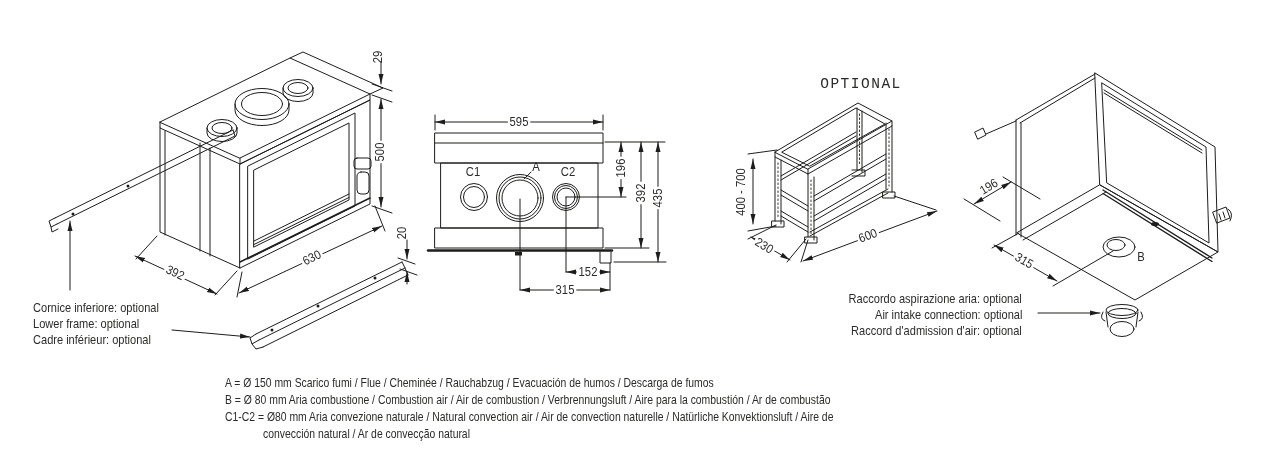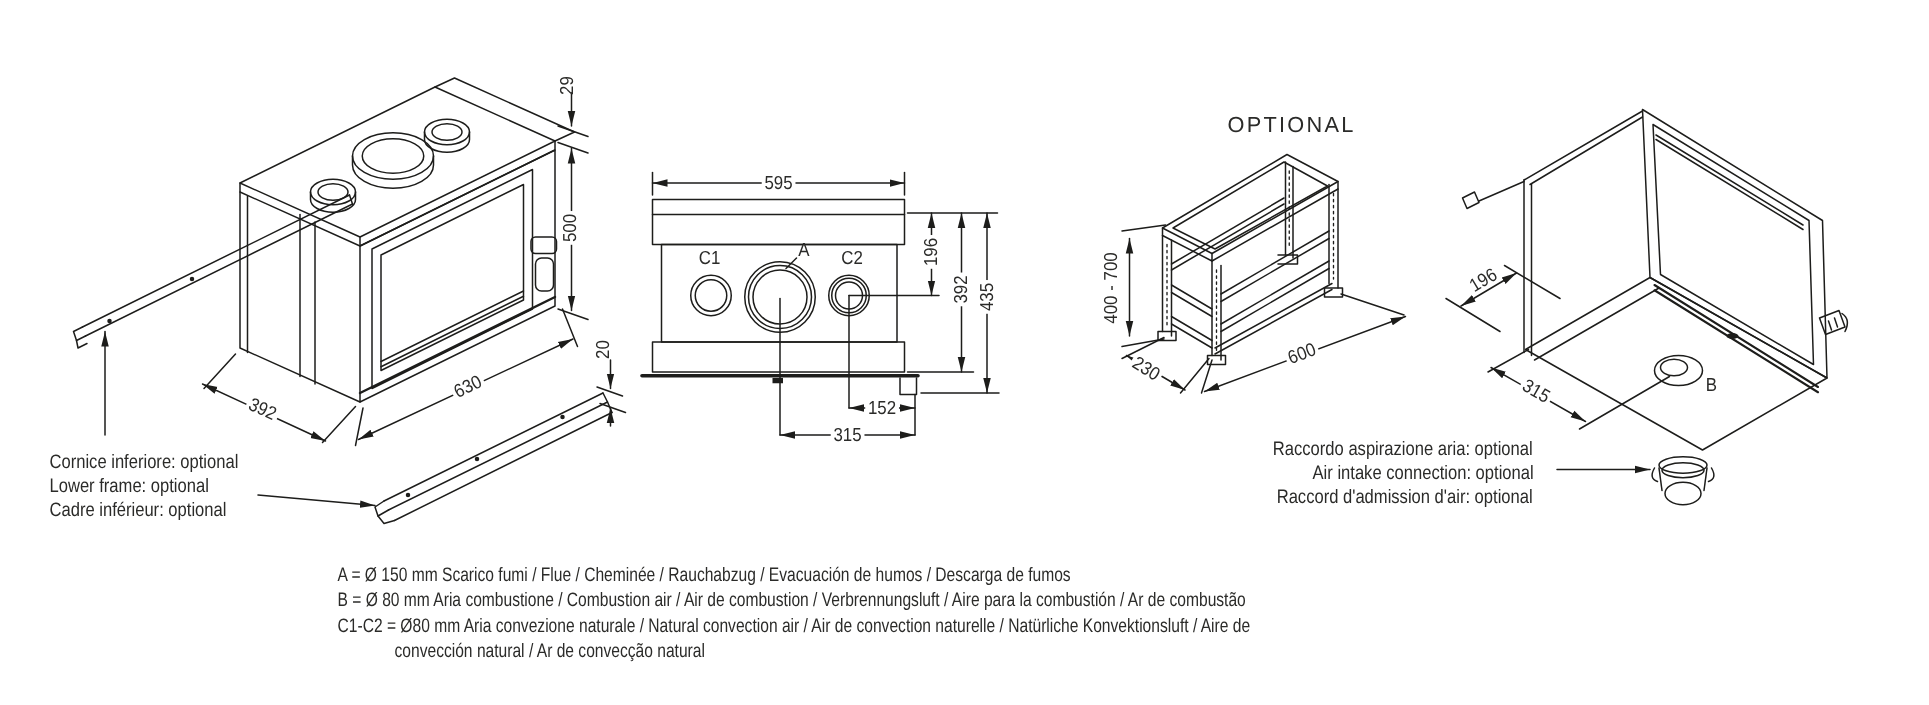--- a/index.html
+++ b/index.html
@@ -8,21 +8,21 @@
   .stage svg{position:absolute;left:0;top:0;}
   .lbl{position:absolute;font-size:12.5px;line-height:1;white-space:nowrap;color:#2b2b29;}
   .bg{background:#fff;padding:0 2px;}
   .cap{position:absolute;font-size:13px;line-height:1;white-space:nowrap;
        transform-origin:0 0;transform:scaleX(0.85);}
   .capr{position:absolute;font-size:13px;line-height:1;white-space:nowrap;text-align:right;
         transform-origin:100% 0;transform:scaleX(0.85);}
   .leg{position:absolute;font-size:13px;line-height:1;white-space:nowrap;
        transform-origin:0 0;transform:scaleX(0.8);}
   .title{position:absolute;font-size:14.5px;letter-spacing:1.5px;white-space:nowrap;
-         transform:translate(-50%,-50%);}
+         transform:translate(-50%,-50%);font-family:Liberation Mono, monospace;}
 </style>
 </head>
 <body>
 
 <div class="stage">
 
 <svg width="1286" height="470" viewBox="0 0 1286 470" fill="none" stroke="#1d1d1b" stroke-width="1" stroke-linecap="round" stroke-linejoin="round">
   <defs>
     <marker id="arr" viewBox="0 0 10 7" refX="10" refY="3.5" markerWidth="10" markerHeight="7" orient="auto-start-reverse">
       <path d="M0,1 L10,3.5 L0,6 Z" fill="#1d1d1b" stroke="none"></path>

